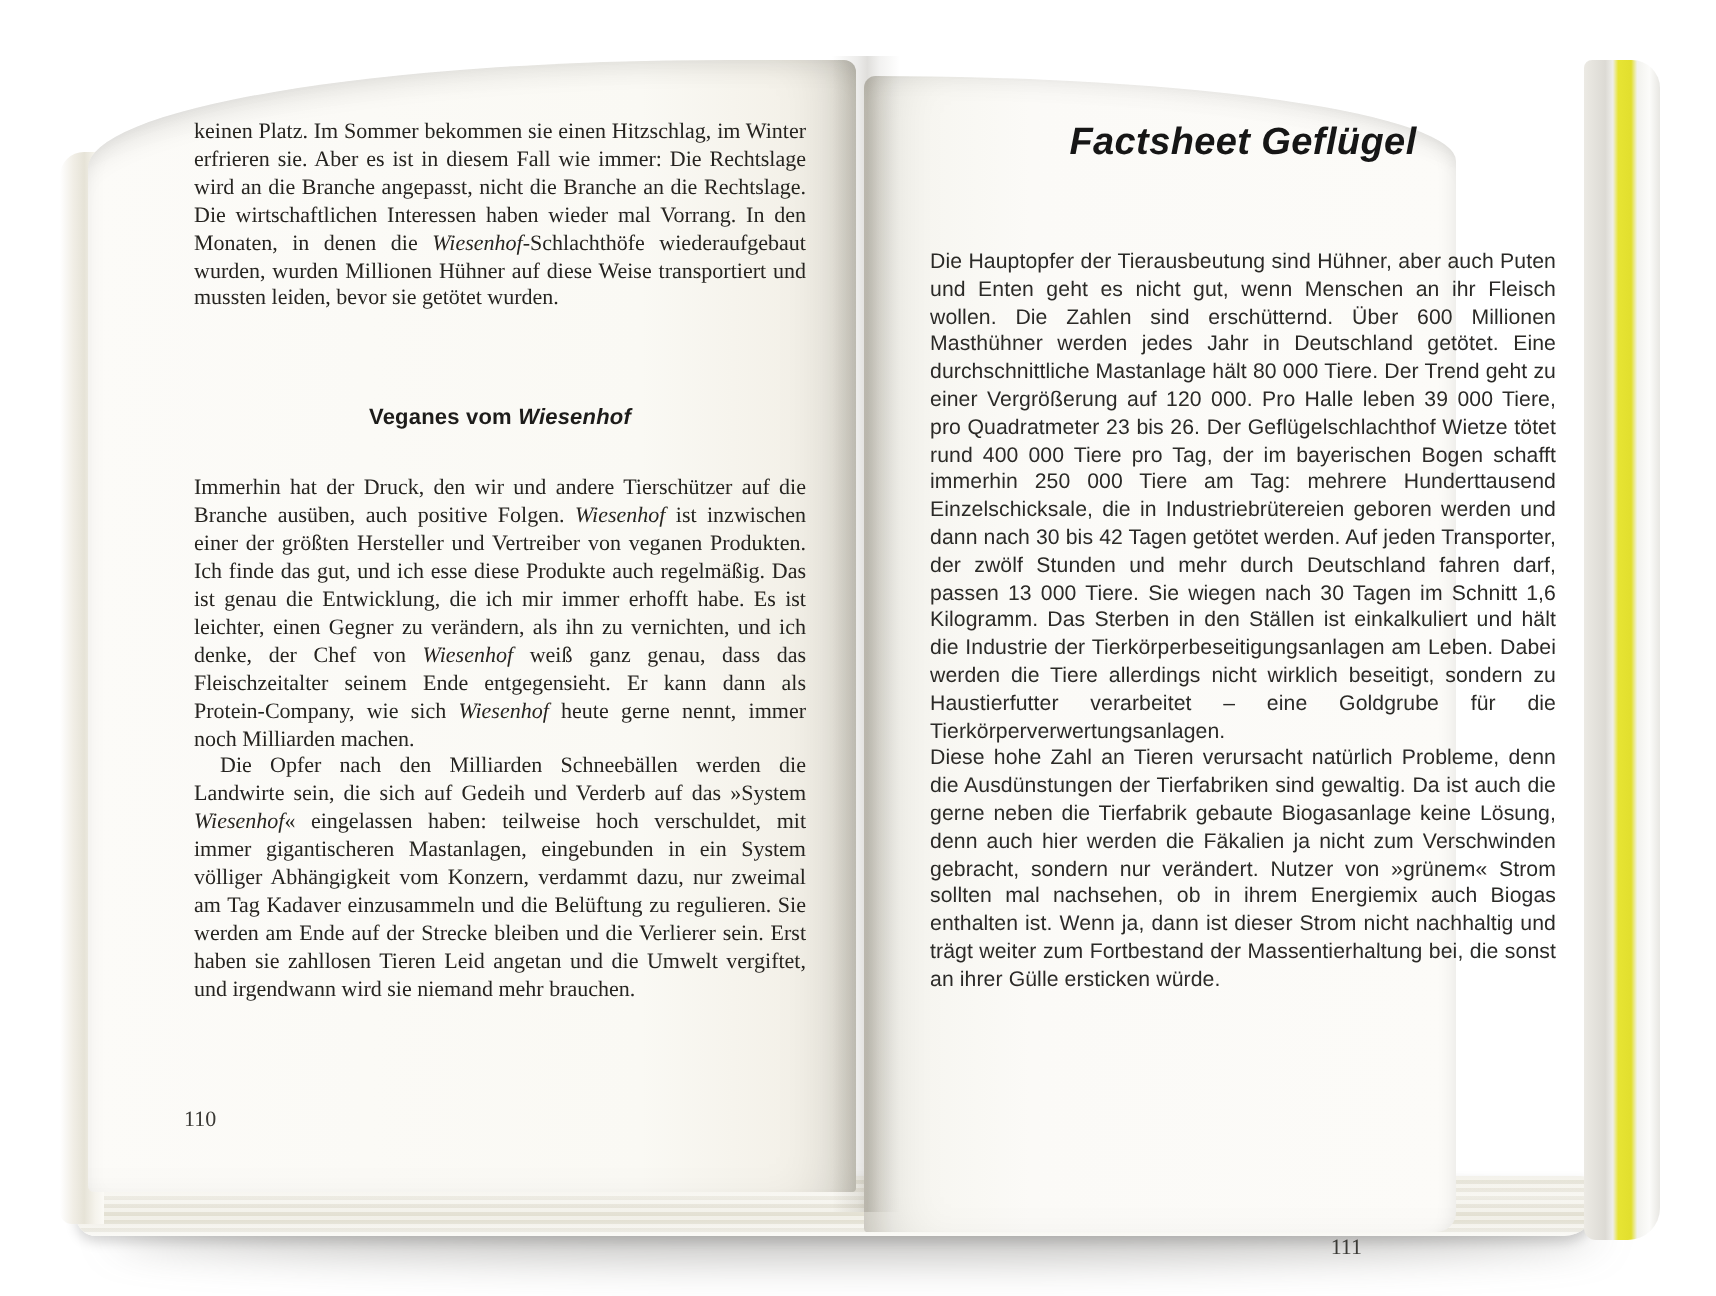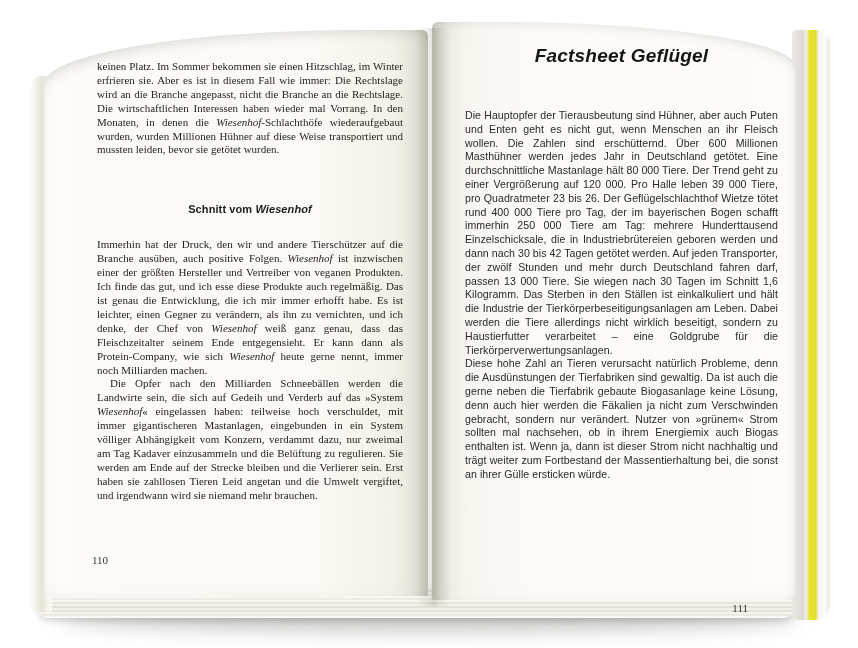--- a/index.html
+++ b/index.html
@@ -55,21 +55,21 @@
   }
   .page-left {
     left:14px; top:8px; width:384px; height:566px;
     border-radius:320px 6px 2px 3px / 54px 6px 2px 3px;
     background:linear-gradient(90deg, #fcfbf8 0%, #faf9f4 72%, #f2efe6 96%, #ebe8dd 100%);
     box-shadow:inset 0 12px 14px -10px rgba(0,0,0,0.10),
                inset -26px 0 36px -26px rgba(0,0,0,0.28),
                inset 6px 0 10px -6px rgba(0,0,0,0.06);
   }
   .page-right {
-    left:402px; top:0; width:363px; height:578px;
+    left:402px; top:16px; width:296px; height:578px;
     border-radius:6px 300px 10px 2px / 6px 44px 10px 2px;
     background:linear-gradient(90deg, #ece9df 0%, #f6f5ef 5%, #fbfaf7 28%, #fcfbf8 100%);
     box-shadow:inset 26px 0 36px -26px rgba(0,0,0,0.25),
                inset 0 10px 12px -10px rgba(0,0,0,0.08),
                inset -8px 0 10px -8px rgba(0,0,0,0.10);
   }
 
   
   .gutter {
     position:absolute; left:386px; width:34px; top:6px; bottom:24px;
@@ -130,21 +130,21 @@
   <div class="book">
 
     <div class="book-shadow"></div>
     <div class="edge-bottom"></div>
     <div class="edge-left"></div>
     <div class="edge-right"></div>
 
     <div class="page page-left">
       <div class="text-block">
         <p class="serif"><span>keinen Platz. Im Sommer bekommen sie einen Hitzschlag, im Winter erfrieren sie. Aber es ist in diesem Fall wie immer: Die Rechtslage wird an die Branche angepasst, nicht die Branche an die Rechtslage. Die wirtschaftlichen Interessen haben wieder mal Vorrang. In den Monaten, in denen die </span><em>Wiesenhof</em><span>-Schlachthöfe wiederaufgebaut wurden, wurden Millionen Hühner auf diese Weise transportiert und mussten leiden, bevor sie getötet wurden.</span></p>
-        <h2 class="section-heading"><span>Schnitt vom </span><em>Wiesenhof</em></h2>
+        <h2 class="section-heading"><span>Veganes vom </span><em>Wiesenhof</em></h2>
         <p class="serif"><span>Immerhin hat der Druck, den wir und andere Tierschützer auf die Branche ausüben, auch positive Folgen. </span><em>Wiesenhof</em><span> ist inzwischen einer der größten Hersteller und Vertreiber von veganen Produkten. Ich finde das gut, und ich esse diese Produkte auch regelmäßig. Das ist genau die Entwicklung, die ich mir immer erhofft habe. Es ist leichter, einen Gegner zu verändern, als ihn zu vernichten, und ich denke, der Chef von </span><em>Wiesenhof</em><span> weiß ganz genau, dass das Fleischzeitalter seinem Ende entgegensieht. Er kann dann als Protein-Company, wie sich </span><em>Wiesenhof</em><span> heute gerne nennt, immer noch Milliarden machen.</span></p>
         <p class="serif indent"><span>Die Opfer nach den Milliarden Schneebällen werden die Landwirte sein, die sich auf Gedeih und Verderb auf das »System </span><em>Wiesenhof</em><span>« eingelassen haben: teilweise hoch verschuldet, mit immer gigantischeren Mastanlagen, eingebunden in ein System völliger Abhängigkeit vom Konzern, verdammt dazu, nur zweimal am Tag Kadaver einzusammeln und die Belüftung zu regulieren. Sie werden am Ende auf der Strecke bleiben und die Verlierer sein. Erst haben sie zahllosen Tieren Leid angetan und die Umwelt vergiftet, und irgendwann wird sie niemand mehr brauchen.</span></p>
       </div>
       <div class="pagenum pagenum-left">110</div>
     </div>
 
     <div class="page page-right">
       <div class="text-block">
         <h1 class="factsheet-heading">Factsheet Geflügel</h1>
         <p class="sans"><span>Die Hauptopfer der Tierausbeutung sind Hühner, aber auch Puten und Enten geht es nicht gut, wenn Menschen an ihr Fleisch wollen. Die Zahlen sind erschütternd. Über 600 Millionen Masthühner werden jedes Jahr in Deutschland getötet. Eine durchschnittliche Mastanlage hält 80&nbsp;000 Tiere. Der Trend geht zu einer Vergrößerung auf 120&nbsp;000. Pro Halle leben 39&nbsp;000 Tiere, pro Quadratmeter 23 bis 26. Der Geflügelschlachthof Wietze tötet rund 400&nbsp;000 Tiere pro Tag, der im bayerischen Bogen schafft immerhin 250&nbsp;000 Tiere am Tag: mehrere Hunderttausend Einzelschicksale, die in Industriebrütereien geboren werden und dann nach 30 bis 42 Tagen getötet werden. Auf jeden Transporter, der zwölf Stunden und mehr durch Deutschland fahren darf, passen 13&nbsp;000 Tiere. Sie wiegen nach 30 Tagen im Schnitt 1,6 Kilogramm. Das Sterben in den Ställen ist einkalkuliert und hält die Industrie der Tierkörperbeseitigungsanlagen am Leben. Dabei werden die Tiere allerdings nicht wirklich beseitigt, sondern zu Haustierfutter verarbeitet – eine Goldgrube für die Tierkörperverwertungsanlagen.</span></p>

